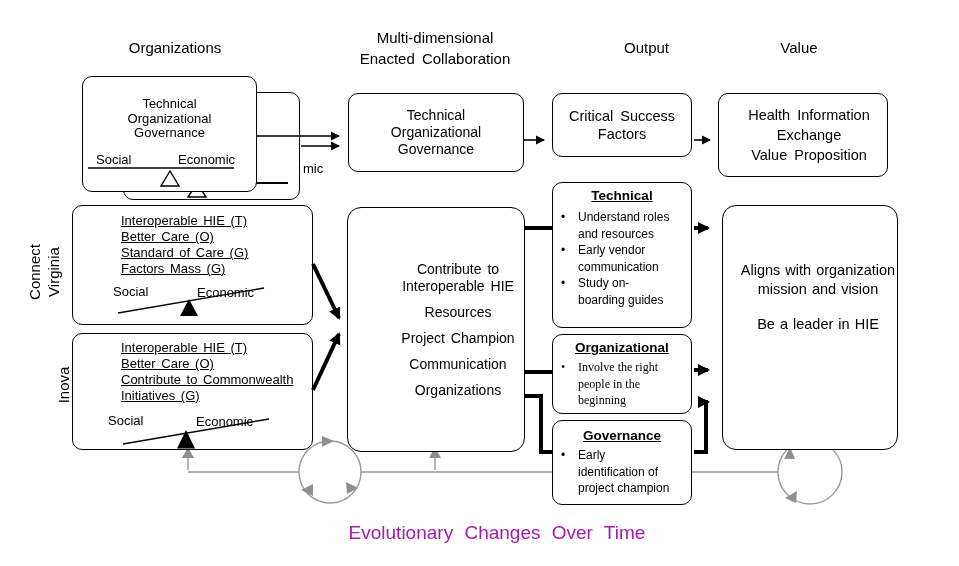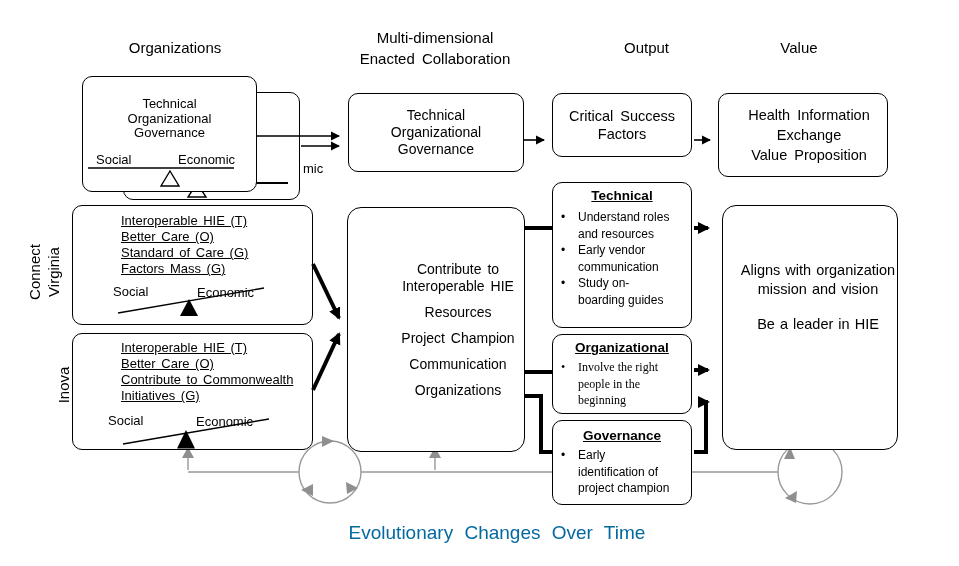--- a/index.html
+++ b/index.html
@@ -29,21 +29,21 @@
   .ftitle{text-align:center;font-weight:bold;text-decoration:underline;font-size:13.5px;line-height:16px;}
   .bullets{margin-top:5px;font-size:12px;line-height:16.5px;}
   .brow{display:flex;padding-left:8px;padding-right:4px;}
   .brow::before{content:"\2022";width:17px;flex:0 0 17px;font-size:12px;}
   
   .hievp{display:flex;align-items:center;justify-content:center;text-align:center;
          font-size:14.5px;line-height:20px;word-spacing:3px;padding-left:12px;}
   .valbox{display:flex;flex-direction:column;align-items:center;padding-top:55px;gap:16px;
           text-align:center;font-size:14.5px;line-height:19px;word-spacing:1px;padding-left:16px;}
   .footer{position:absolute;left:297px;top:522px;width:400px;text-align:center;
-          font-size:19px;color:#0369a1;word-spacing:6px;z-index:4;}
+          font-size:19px;color:#a21caf;word-spacing:6px;z-index:4;}
 </style>
 </head>
 <body>
 
 <div id="stage">
 
   <svg id="loop-layer" class="layer" width="959" height="566">
     <g stroke="#999999" stroke-width="1.4" fill="none">
       <path d="M188,472 H299"></path>
       <path d="M361,472 H778"></path>

